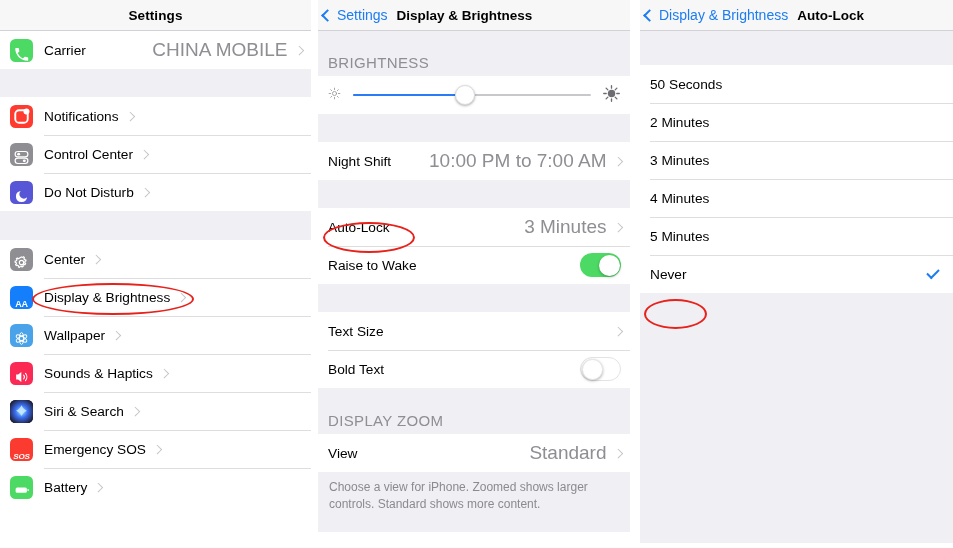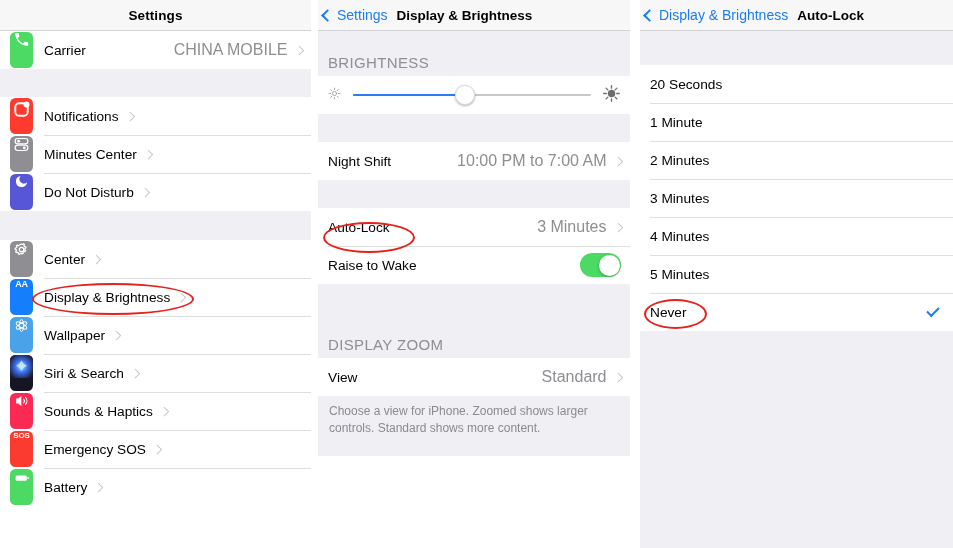--- a/index.html
+++ b/index.html
@@ -46,26 +46,26 @@
   .row {
     position: relative; display: flex; align-items: center;
     height: 38px; background: #fff; padding-left: 10px; padding-right: 9px;
   }
   .row + .row::before {
     content: ""; position: absolute; left: 44px; right: 0; top: 0;
     height: 1px; background: #dededf;
   }
   .row.nolead + .row.nolead::before { left: 10px; }
   .row-icon {
-    width: 23px; height: 36px; border-radius: 5.5px; flex: none;
+    width: 23px; height: 23px; border-radius: 5.5px; flex: none;
     margin-right: 11px; position: relative; overflow: hidden;
-    display: flex; align-items: flex-start; justify-content: center;
+    display: flex; align-items: flex-end; justify-content: center;
   }
   .row-label { font-size: 13.7px; color: #000; white-space: nowrap; text-align: center; }
-  .row-value { margin-left: auto; font-size: 16px; color: #8e8e93; white-space: nowrap; }
+  .row-value { margin-left: auto; font-size: 19px; color: #8e8e93; white-space: nowrap; }
   .chev {
     width: 6.5px; height: 6.5px; flex: none;
     border-top: 1.6px solid #c4c4c6; border-right: 1.6px solid #c4c4c6;
     transform: rotate(45deg); margin-left: 8px;
   }
   .section-hdr {
     font-size: 15px; color: #8e8e93; letter-spacing: .35px;
     padding: 0 0 5px 10px; display: flex; align-items: flex-end;
     height: 100%; background: #efeff4;
   }
@@ -82,21 +82,21 @@
   .ic-general { background: #8e8e93; }
   .ic-display { background: #147efb; }
   .ic-wall    { background: #4aa3e8; }
   .ic-sounds  { background: #fa2a55; }
   .ic-siri    { background: #151526; }
   .ic-touch   { background: #fb4a59; }
   .ic-sos     { background: #fb3b30; }
   .ic-battery { background: #4cd964; }
   .row-icon svg { display: block; }
   .aa-text { color:#fff; font-size: 9px; font-weight: bold; letter-spacing: -.3px; }
-  .sos-text { color:#fff; font-size: 8px; font-weight: bold; letter-spacing: -.2px; }
+  .sos-text { color:#fff; font-size: 8px; font-weight: bold; letter-spacing: -.2px; font-style: italic; }
 
   
   .slider-row {
     height: 38px; background:#fff; display: flex; align-items: center;
     padding: 0 9px; position: relative;
   }
   .track {
     position: relative; flex: 1; height: 2px; background: #c8c7cc;
     margin: 0 11px; border-radius: 2px;
   }
@@ -180,21 +180,21 @@
       </div>
       <div class="row">
         <span class="row-icon ic-cc">
           <svg width="17" height="17" viewBox="0 0 24 24">
             <rect x="3" y="3.5" width="18" height="7.5" rx="3.75" fill="none" stroke="#fff" stroke-width="1.7"></rect>
             <circle cx="8" cy="7.25" r="2.1" fill="#fff"></circle>
             <rect x="3" y="13" width="18" height="7.5" rx="3.75" fill="none" stroke="#fff" stroke-width="1.7"></rect>
             <circle cx="16" cy="16.75" r="2.1" fill="#fff"></circle>
           </svg>
         </span>
-        <span class="row-label">Minutes Center</span>
+        <span class="row-label">Control Center</span>
         <span class="chev"></span>
       </div>
       <div class="row">
         <span class="row-icon ic-dnd">
           <svg width="15" height="15" viewBox="0 0 24 24">
               <path fill="#fff" d="M21 13.3A9 9 0 1110.7 3a7 7 0 1010.3 10.3z"></path>
             </svg>
         </span>
         <span class="row-label">Do Not Disturb</span>
         <span class="chev"></span>
@@ -226,47 +226,47 @@
           <svg width="17" height="17" viewBox="0 0 24 24">
             <g fill="none" stroke="#fff" stroke-width="1.3">
               <circle cx="12" cy="12" r="3.2"></circle>
               <ellipse cx="12" cy="12" rx="3" ry="8.4"></ellipse>
               <ellipse cx="12" cy="12" rx="3" ry="8.4" transform="rotate(60 12 12)"></ellipse>
               <ellipse cx="12" cy="12" rx="3" ry="8.4" transform="rotate(120 12 12)"></ellipse>
             </g>
           </svg>
         </span>
         <span class="row-label">Wallpaper</span>
+        <span class="chev"></span>
+      </div>
+      <div class="row">
+        <span class="row-icon ic-sounds">
+          <svg width="16" height="16" viewBox="0 0 24 24">
+            <path fill="#fff" d="M11 4.5L6.2 8.4H3.2v7.2h3L11 19.5z"></path>
+            <path fill="none" stroke="#fff" stroke-width="1.6" stroke-linecap="round" d="M14.4 9.2a4 4 0 010 5.6M17.2 6.6a8 8 0 010 10.8"></path>
+          </svg>
+        </span>
+        <span class="row-label">Sounds &amp; Haptics</span>
         <span class="chev"></span>
       </div>
       <div class="row">
         <span class="row-icon ic-siri">
           <svg width="23" height="23" viewBox="0 0 24 24">
             <defs>
               <radialGradient id="sg" cx="50%" cy="50%" r="60%">
                 <stop offset="0%" stop-color="#8ef0ff"></stop>
                 <stop offset="45%" stop-color="#3c6ef0"></stop>
                 <stop offset="100%" stop-color="#1a1a30"></stop>
               </radialGradient>
             </defs>
             <rect width="24" height="24" fill="url(#sg)"></rect>
             <path fill="#cfe9ff" opacity=".85" d="M12 5.5c1.2 2.6 3 4.4 5.6 5.6-2.6 1.2-4.4 3-5.6 5.6-1.2-2.6-3-4.4-5.6-5.6 2.6-1.2 4.4-3 5.6-5.6z"></path>
           </svg>
         </span>
         <span class="row-label">Siri &amp; Search</span>
-        <span class="chev"></span>
-      </div>
-      <div class="row">
-        <span class="row-icon ic-sounds">
-          <svg width="16" height="16" viewBox="0 0 24 24">
-            <path fill="#fff" d="M11 4.5L6.2 8.4H3.2v7.2h3L11 19.5z"></path>
-            <path fill="none" stroke="#fff" stroke-width="1.6" stroke-linecap="round" d="M14.4 9.2a4 4 0 010 5.6M17.2 6.6a8 8 0 010 10.8"></path>
-          </svg>
-        </span>
-        <span class="row-label">Sounds &amp; Haptics</span>
         <span class="chev"></span>
       </div>
       <div class="row">
         <span class="row-icon ic-sos">
           <span class="sos-text">SOS</span>
         </span>
         <span class="row-label">Emergency SOS</span>
         <span class="chev"></span>
       </div>
       <div class="row">
@@ -345,20 +345,32 @@
       <div class="row nolead">
         <span class="row-label">Raise to Wake</span>
         <span class="toggle on">
             <span class="knob"></span>
           </span>
       </div>
     </div>
 
     <div class="spacer" style="height:28px"></div>
 
+    <div class="group">
+      <div class="row nolead">
+        <span class="row-label">Text Size</span>
+        <span class="chev" style="margin-left:auto"></span>
+      </div>
+      <div class="row nolead">
+        <span class="row-label">Bold Text</span>
+        <span class="toggle off">
+            <span class="knob"></span>
+          </span>
+      </div>
+    </div>
 
     <div class="spacer" style="height:26px"></div>
     <div class="spacer" style="height:20px">
       <div class="section-hdr">DISPLAY ZOOM</div>
     </div>
 
     <div class="group">
       <div class="row nolead">
         <span class="row-label">View</span>
         <span class="row-value">Standard</span>
@@ -380,24 +392,21 @@
         <span class="chev-back"></span>
         <span class="nav-back-label">Display &amp; Brightness</span>
         <span class="nav-title-inline">Auto-Lock</span>
       </div>
     </div>
 
     <div class="spacer" style="height:34px"></div>
 
     <div class="group">
       <div class="row nolead">
-        <span class="row-label">20 Seconds</span>
-      </div>
-      <div class="row nolead">
-        <span class="row-label">1 Minute</span>
+        <span class="row-label">50 Seconds</span>
       </div>
       <div class="row nolead">
         <span class="row-label">2 Minutes</span>
       </div>
       <div class="row nolead">
         <span class="row-label">3 Minutes</span>
       </div>
       <div class="row nolead">
         <span class="row-label">4 Minutes</span>
       </div>

